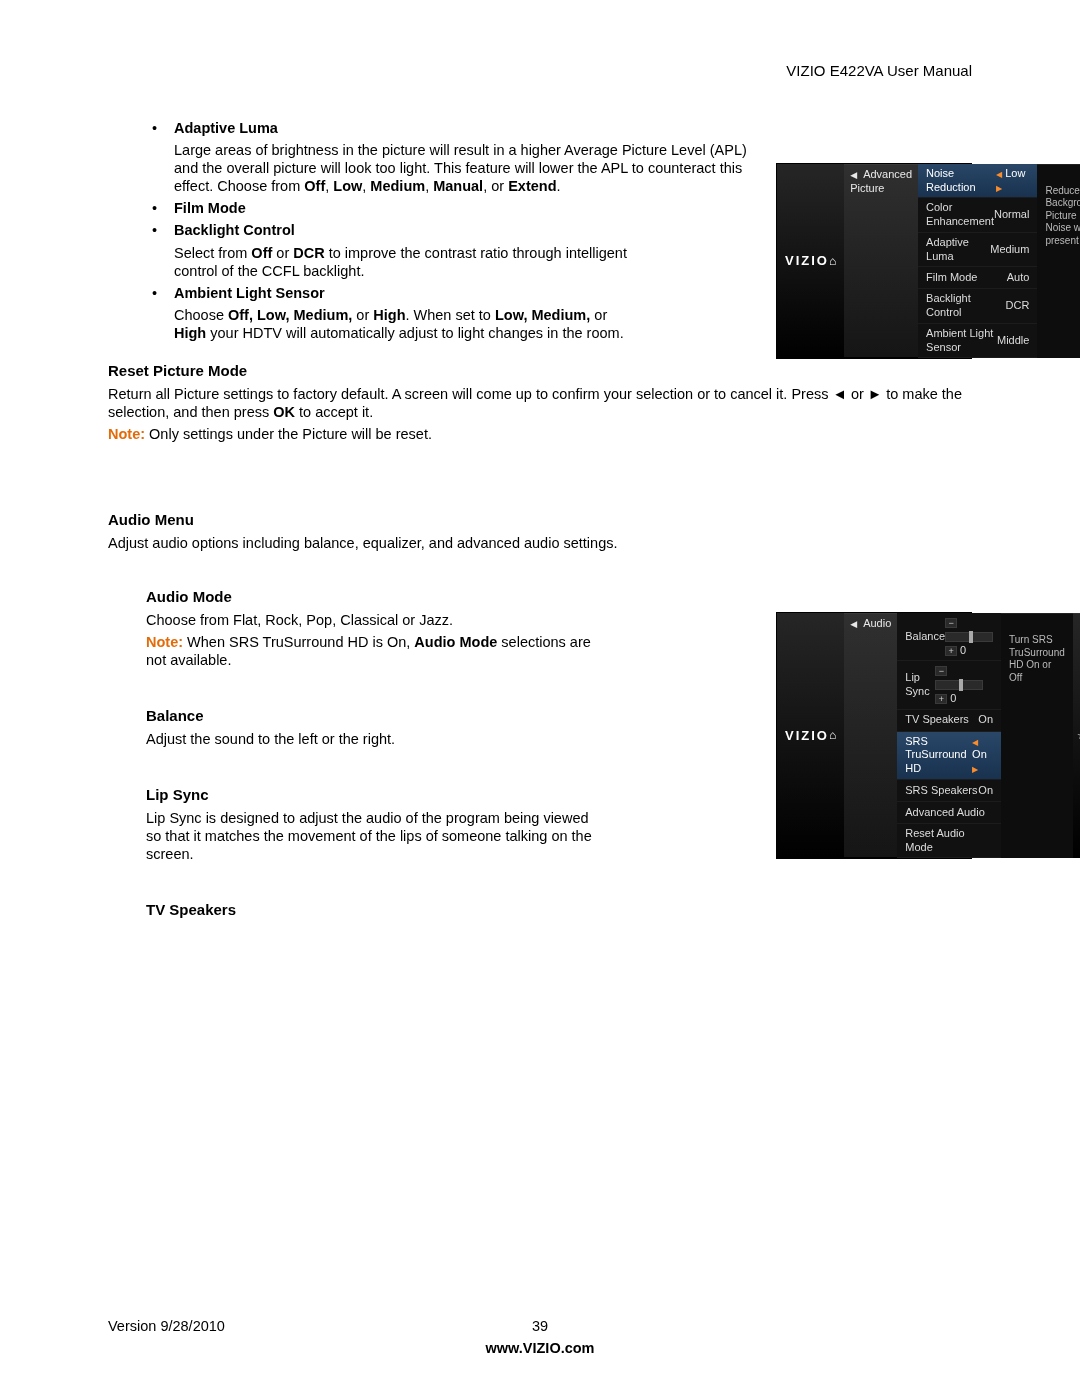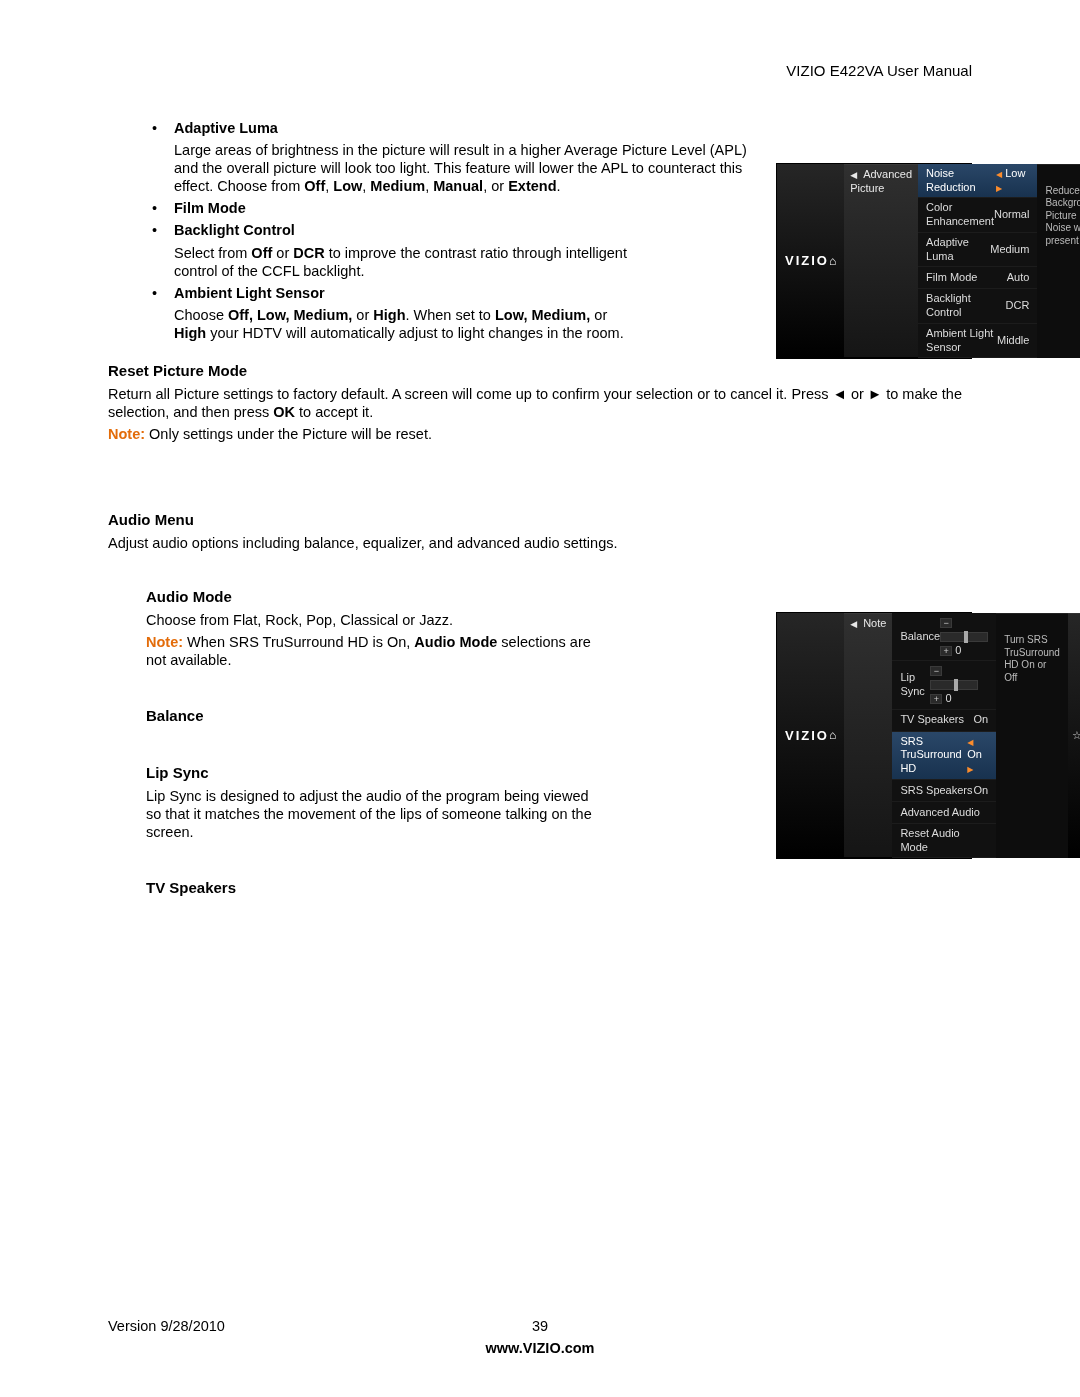--- a/index.html
+++ b/index.html
@@ -280,21 +280,21 @@
     <div class="para">Adjust audio options including balance, equalizer, and advanced audio settings.</div>
 
     <div style="height:12px"></div>
 
     <div class="osd float-right" style="margin-top:44px;">
       <div class="osd-titlebar">
         <span class="osd-logo">VIZIO</span>
         <span class="osd-home">⌂</span>
       </div>
       <div class="osd-crumb">
-        <span class="tri">◀</span><span>Note</span>
+        <span class="tri">◀</span><span>Audio</span>
       </div>
       <div id="osd-audio-rows">
           <div class="osd-row">
             <span class="label">Balance</span>
             <span><span class="slider-minus">−</span><span class="slider"><span class="thumb"></span></span><span class="slider-plus">+</span> <span class="value">0</span></span>
           </div>
           <div class="osd-row">
             <span class="label">Lip Sync</span>
             <span><span class="slider-minus">−</span><span class="slider"><span class="thumb"></span></span><span class="slider-plus">+</span> <span class="value">0</span></span>
           </div>
@@ -329,20 +329,21 @@
         <span>○</span>
       </div>
     </div>
 
     <div id="audio-sections" class="narrow" style="margin-left:38px;">
         <div class="h3">Audio Mode</div>
         <div class="para">Choose from Flat, Rock, Pop, Classical or Jazz.</div>
         <div class="para"><span class="note-label">Note:</span> When SRS TruSurround HD is On, <b>Audio Mode</b> selections are not available.</div>
         <div style="height: 14px;"></div>
         <div class="h3">Balance</div>
+        <div class="para">Adjust the sound to the left or the right.</div>
         <div style="height: 14px;"></div>
         <div class="h3">Lip Sync</div>
         <div class="para">Lip Sync is designed to adjust the audio of the program being viewed so that it matches the movement of the lips of someone talking on the screen.</div>
         <div style="height: 14px;"></div>
         <div class="h3">TV Speakers</div>
         <div style="height: 14px;"></div>
       </div>
 
   </div>
 

